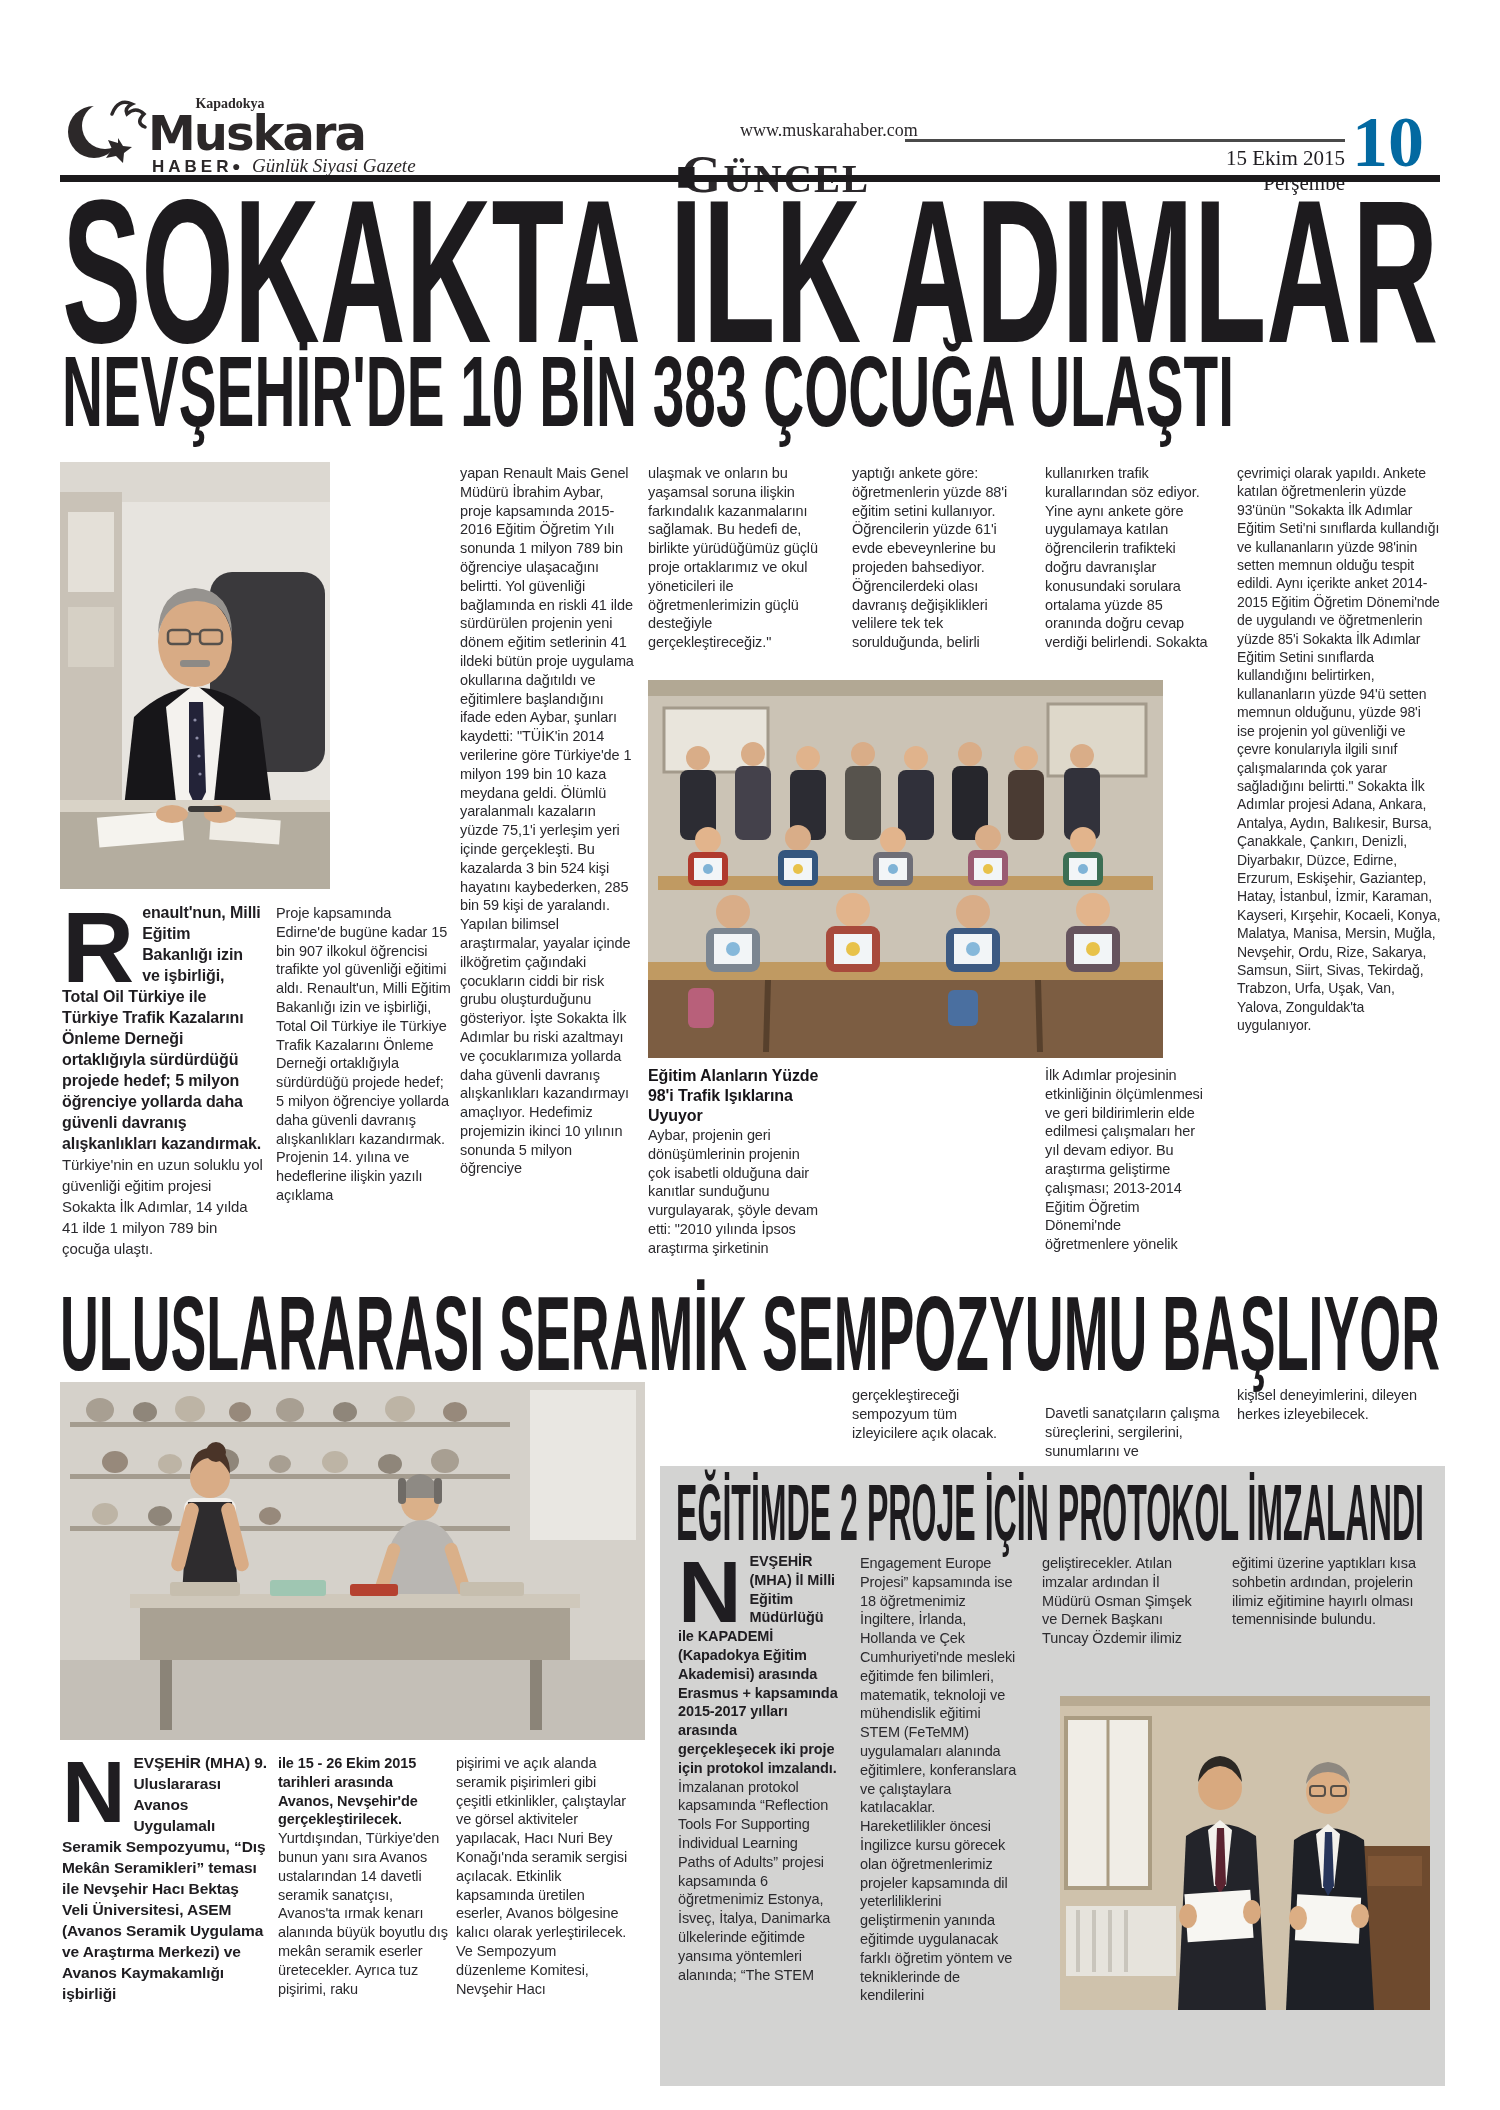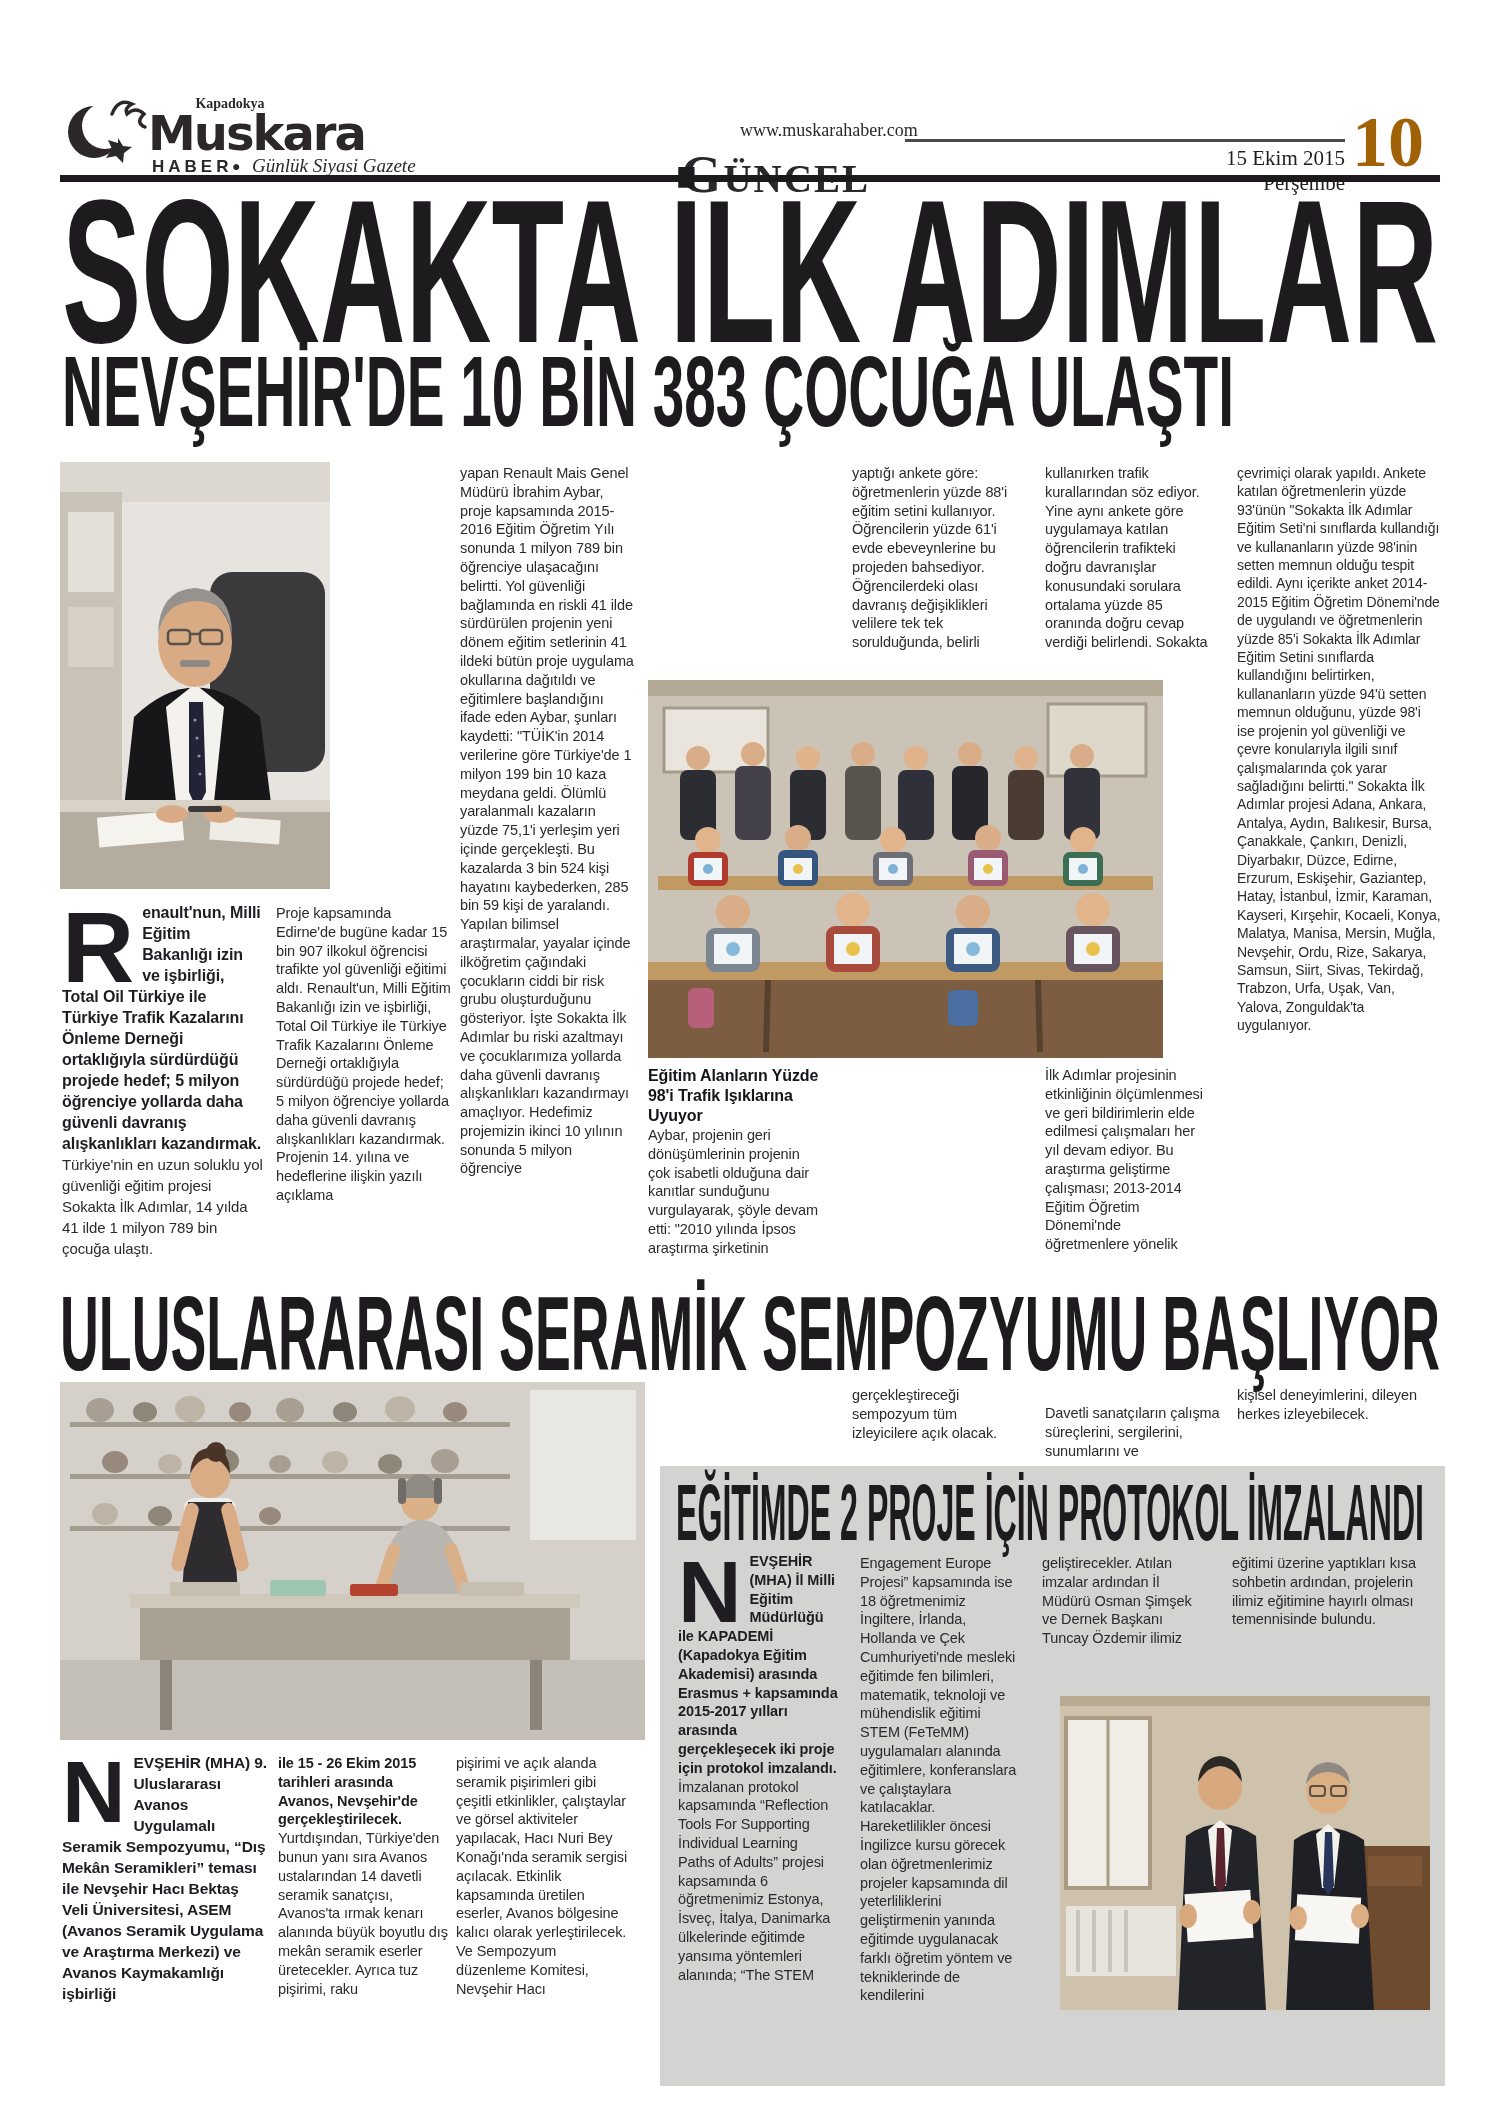--- a/index.html
+++ b/index.html
@@ -18,21 +18,21 @@
   .dropcap { float:left; font-weight:bold; font-size:100px; line-height:78px; margin:6px 8px 0 0; color:#1f1d21; }
   .dropcap.sm { font-size:88px; line-height:68px; }
   .captitle { font-weight:bold; font-size:16px; line-height:20px; color:#161418; margin-bottom:0; }
   .rule { position:absolute; background:#1c1a1c; }
   .graybox { position:absolute; background:#d3d3d2; }
   .guncel { font-family:"Liberation Serif","DejaVu Serif",serif; font-weight:bold; color:#2b282b; letter-spacing:2px;margin-top:17px; }
   .guncel .g1 { font-size:52px; }
   .guncel .g2 { font-size:39px; }
   .www { font-family:"Liberation Serif","DejaVu Serif",serif; font-size:18px; color:#2b282b; }
   .dateline { font-family:Liberation Serif, serif; font-size:21px; color:#1f1d21; text-align:right; }
-  .pageno { font-family:"Liberation Serif","DejaVu Serif",serif; font-weight:bold; font-size:72px; line-height:1; color:#a16207; }
+  .pageno { font-family:"Liberation Serif","DejaVu Serif",serif; font-weight:bold; font-size:72px; line-height:1; color:#0369a1; }
 </style>
 </head>
 <body>
 
 <div class="page">
 
   <svg class="abs" style="left:60px;top:88px" width="330" height="92" viewBox="0 0 330 92">
     <circle cx="34" cy="44" r="26" fill="#2c2829"></circle>
     <circle cx="45" cy="38" r="23" fill="#ffffff"></circle>
     <path d="M58 50 l5 8 9 1 -8 6 -1 10 -7 -7 -10 2 6 -9 -4 -9 10 3 z" fill="#2c2829"></path>
@@ -96,20 +96,21 @@
 
   <div class="col lede" style="left:62px;top:902px;width:202px;height:382px">
     <span class="dropcap">R</span>
     <span>enault'nun, Milli Eğitim Bakanlığı izin ve işbirliği, Total Oil Türkiye ile Türkiye Trafik Kazalarını Önleme Derneği ortaklığıyla sürdürdüğü projede hedef; 5 milyon öğrenciye yollarda daha güvenli davranış alışkanlıkları kazandırmak.</span>
     <span class="reg">Türkiye'nin en uzun soluklu yol güvenliği eğitim projesi Sokakta İlk Adımlar, 14 yılda 41 ilde 1 milyon 789 bin çocuğa ulaştı.</span>
   </div>
 
   <div class="col" style="left:276px;top:904px;width:176px;height:380px">Proje kapsamında Edirne'de bugüne kadar 15 bin 907 ilkokul öğrencisi trafikte yol güvenliği eğitimi aldı. Renault'un, Milli Eğitim Bakanlığı izin ve işbirliği, Total Oil Türkiye ile Türkiye Trafik Kazalarını Önleme Derneği ortaklığıyla sürdürdüğü projede hedef; 5 milyon öğrenciye yollarda daha güvenli davranış alışkanlıkları kazandırmak. Projenin 14. yılına ve hedeflerine ilişkin yazılı açıklama</div>
 
   <div class="col" style="left:460px;top:464px;width:176px;height:820px">yapan Renault Mais Genel Müdürü İbrahim Aybar, proje kapsamında 2015-2016 Eğitim Öğretim Yılı sonunda 1 milyon 789 bin öğrenciye ulaşacağını belirtti. Yol güvenliği bağlamında en riskli 41 ilde sürdürülen projenin yeni dönem eğitim setlerinin 41 ildeki bütün proje uygulama okullarına dağıtıldı ve eğitimlere başlandığını ifade eden Aybar, şunları kaydetti: "TÜİK'in 2014 verilerine göre Türkiye'de 1 milyon 199 bin 10 kaza meydana geldi. Ölümlü yaralanmalı kazaların yüzde 75,1'i yerleşim yeri içinde gerçekleşti. Bu kazalarda 3 bin 524 kişi hayatını kaybederken, 285 bin 59 kişi de yaralandı. Yapılan bilimsel araştırmalar, yayalar içinde ilköğretim çağındaki çocukların ciddi bir risk grubu oluşturduğunu gösteriyor. İşte Sokakta İlk Adımlar bu riski azaltmayı ve çocuklarımıza yollarda daha güvenli davranış alışkanlıkları kazandırmayı amaçlıyor. Hedefimiz projemizin ikinci 10 yılının sonunda 5 milyon öğrenciye</div>
+  <div class="col" style="left:648px;top:464px;width:172px;height:208px;overflow:hidden">ulaşmak ve onların bu yaşamsal soruna ilişkin farkındalık kazanmalarını sağlamak. Bu hedefi de, birlikte yürüdüğümüz güçlü proje ortaklarımız ve okul yöneticileri ile öğretmenlerimizin güçlü desteğiyle gerçekleştireceğiz."</div>
   <div class="col" style="left:852px;top:464px;width:172px;height:208px;overflow:hidden">yaptığı ankete göre: öğretmenlerin yüzde 88'i eğitim setini kullanıyor. Öğrencilerin yüzde 61'i evde ebeveynlerine bu projeden bahsediyor. Öğrencilerdeki olası davranış değişiklikleri velilere tek tek sorulduğunda, belirli</div>
   <div class="col" style="left:1045px;top:464px;width:168px;height:208px;overflow:hidden">kullanırken trafik kurallarından söz ediyor. Yine aynı ankete göre uygulamaya katılan öğrencilerin trafikteki doğru davranışlar konusundaki sorulara ortalama yüzde 85 oranında doğru cevap verdiği belirlendi. Sokakta</div>
 
   <svg class="abs" style="left:648px;top:680px" width="515" height="378" viewBox="0 0 515 378">
     <rect width="515" height="378" fill="#cbc3b5"></rect>
     <rect width="515" height="16" fill="#b2a894"></rect>
     <rect x="16" y="28" width="104" height="64" fill="#e9e5dc" stroke="#a39a8b" stroke-width="3"></rect>
     <rect x="400" y="24" width="98" height="72" fill="#ded8ca" stroke="#a39a8b" stroke-width="3"></rect>
 
     <g>

